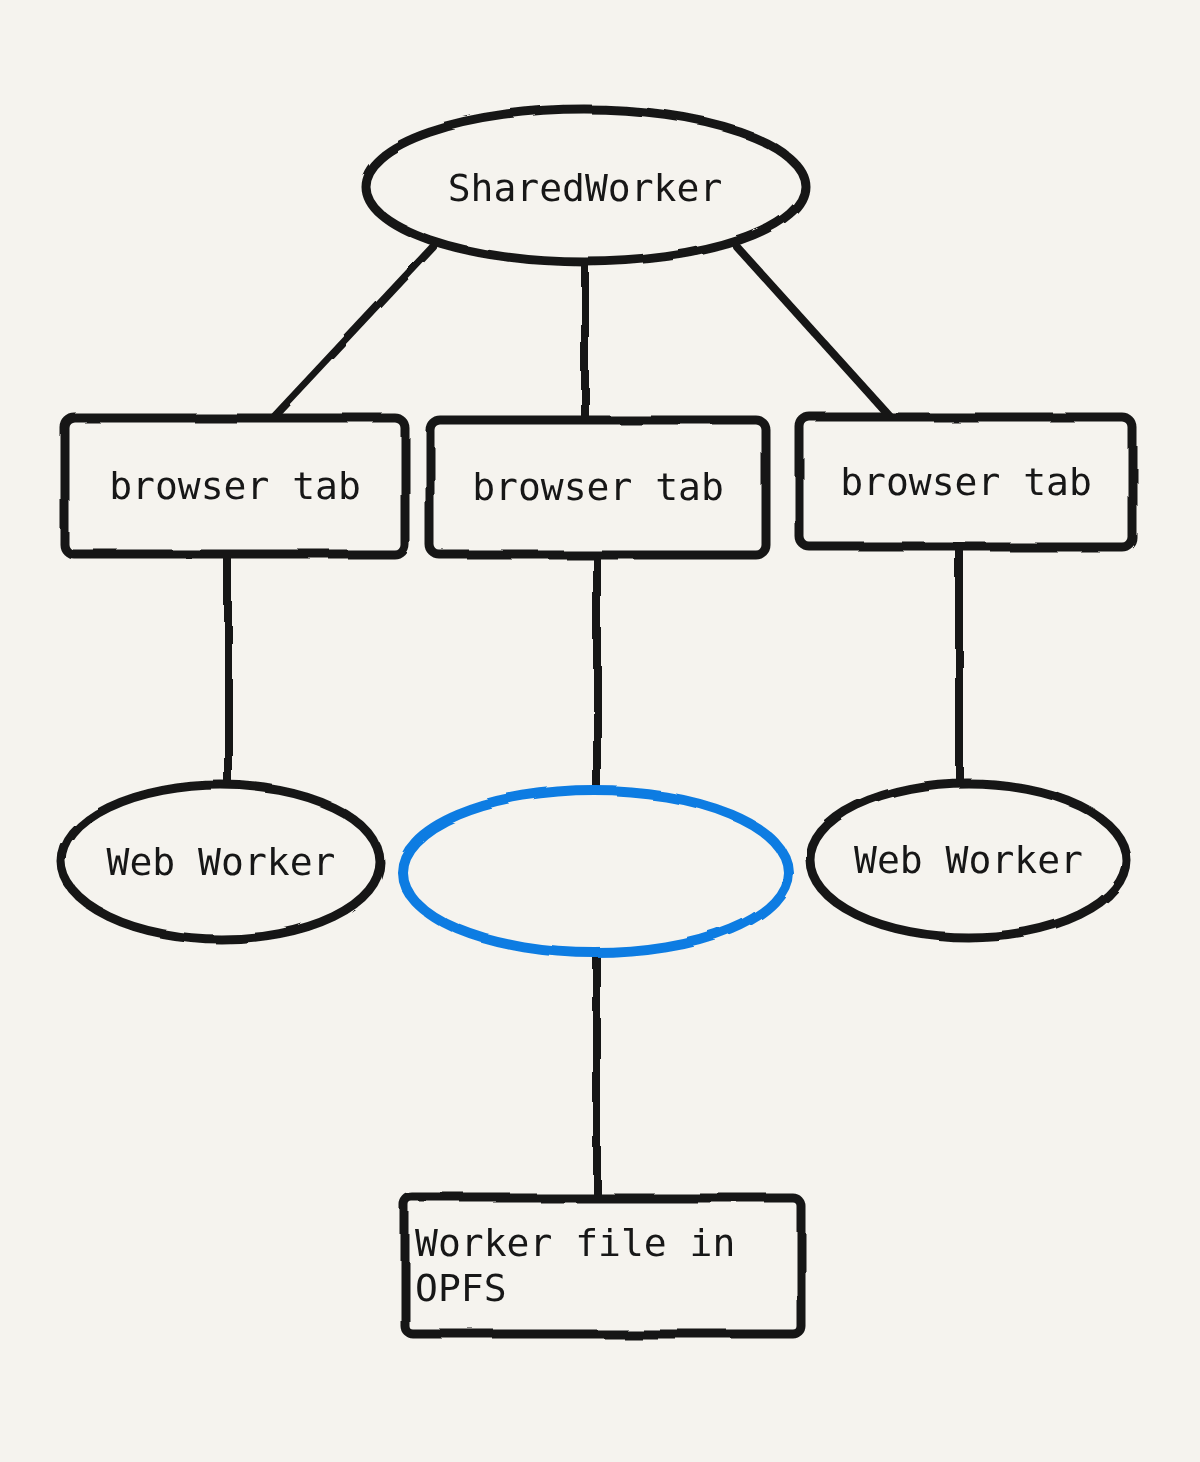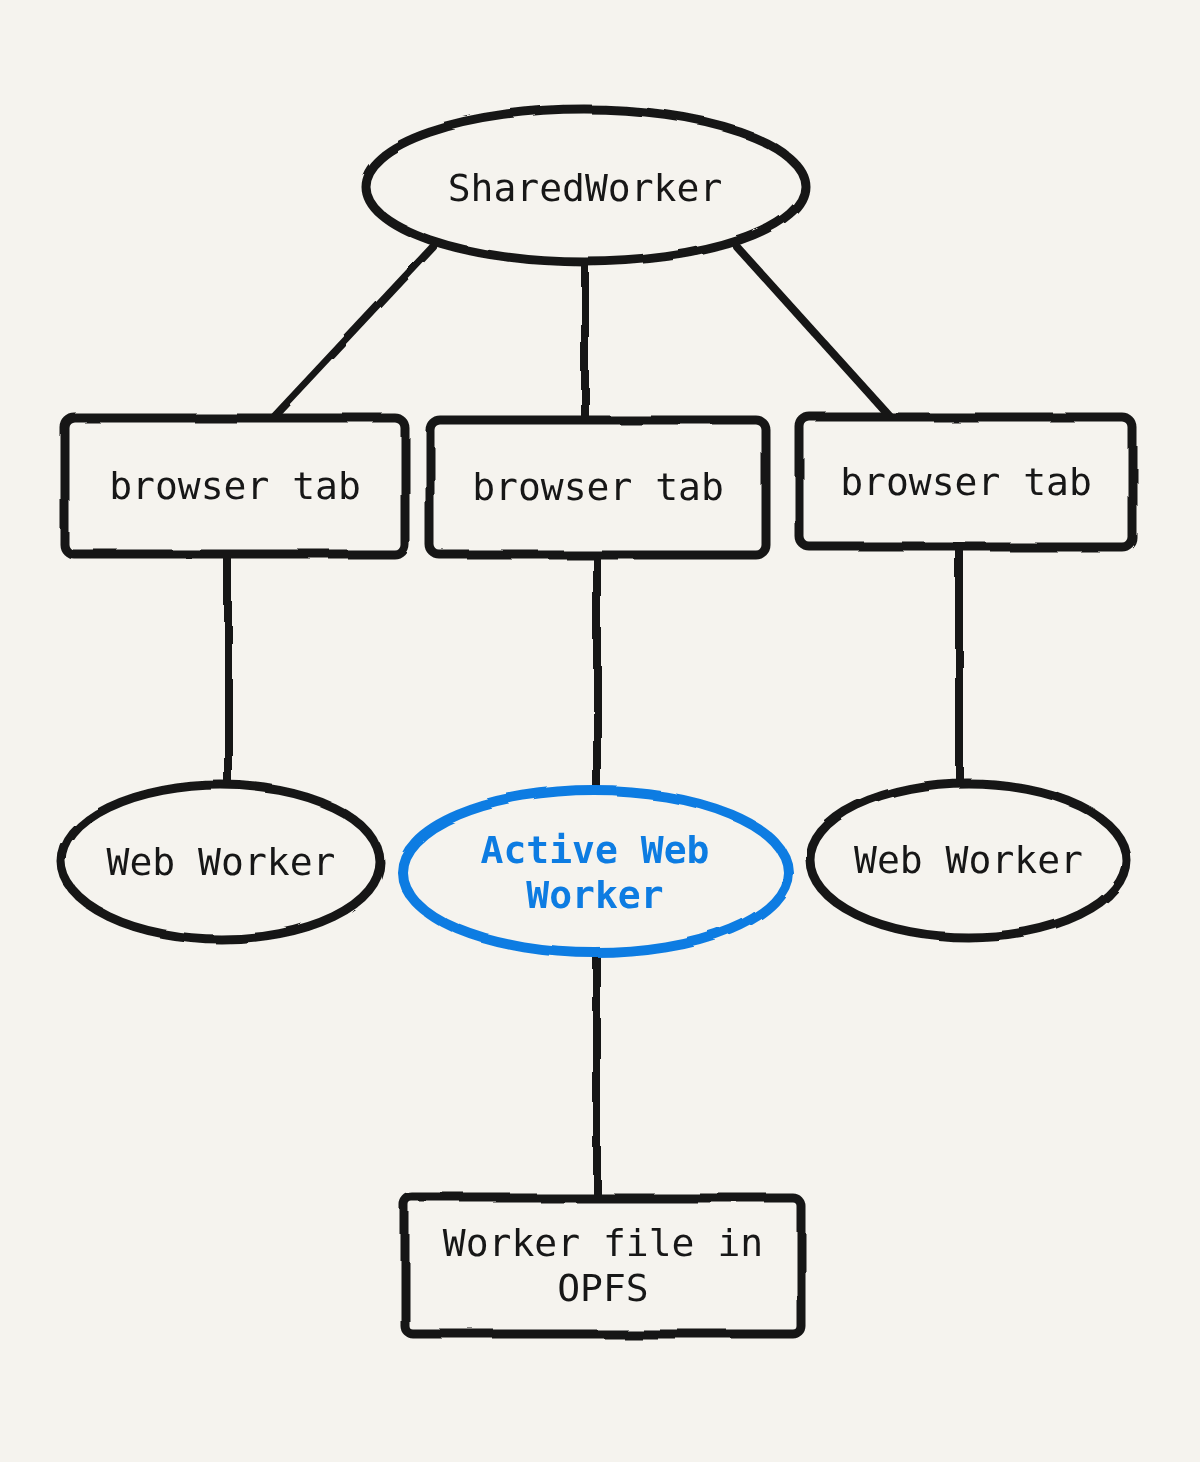--- a/index.html
+++ b/index.html
@@ -17,21 +17,20 @@
   .canvas svg {
     position: absolute;
     left: 0;
     top: 0;
   }
   .label {
     position: absolute;
     display: flex;
     align-items: center;
     justify-content: center;
-    text-align: center;
     font-size: 38px;
     line-height: 1.18;
     color: #171717;
     letter-spacing: 0px;
     white-space: pre-line;
   }
   .label.accent { color: #0d7ce2; font-weight: bold; }
 </style>
 </head>
 <body>
@@ -75,19 +74,18 @@
   <div class="label" style="left:365px; top:116px; width:440px; height:145px;">SharedWorker</div>
 
   <div class="label" style="left:65px; top:418px; width:340px; height:137px;">browser tab</div>
 
   <div class="label" style="left:430px; top:420px; width:336px; height:135px;">browser tab</div>
 
   <div class="label" style="left:800px; top:417px; width:332px; height:130px;">browser tab</div>
 
   <div class="label" style="left:62px; top:785px; width:318px; height:155px;">Web Worker</div>
 
-  <div class="label accent" style="left:430px; top:792px; width:330px; height:161px;">Active Web Worker</div>
 
   <div class="label" style="left:810px; top:782px; width:317px; height:156px;">Web Worker</div>
 
   <div class="label" style="left:415px; top:1198px; width:376px; height:136px;">Worker file in OPFS</div>
 
 </div>
 
 </body></html>

